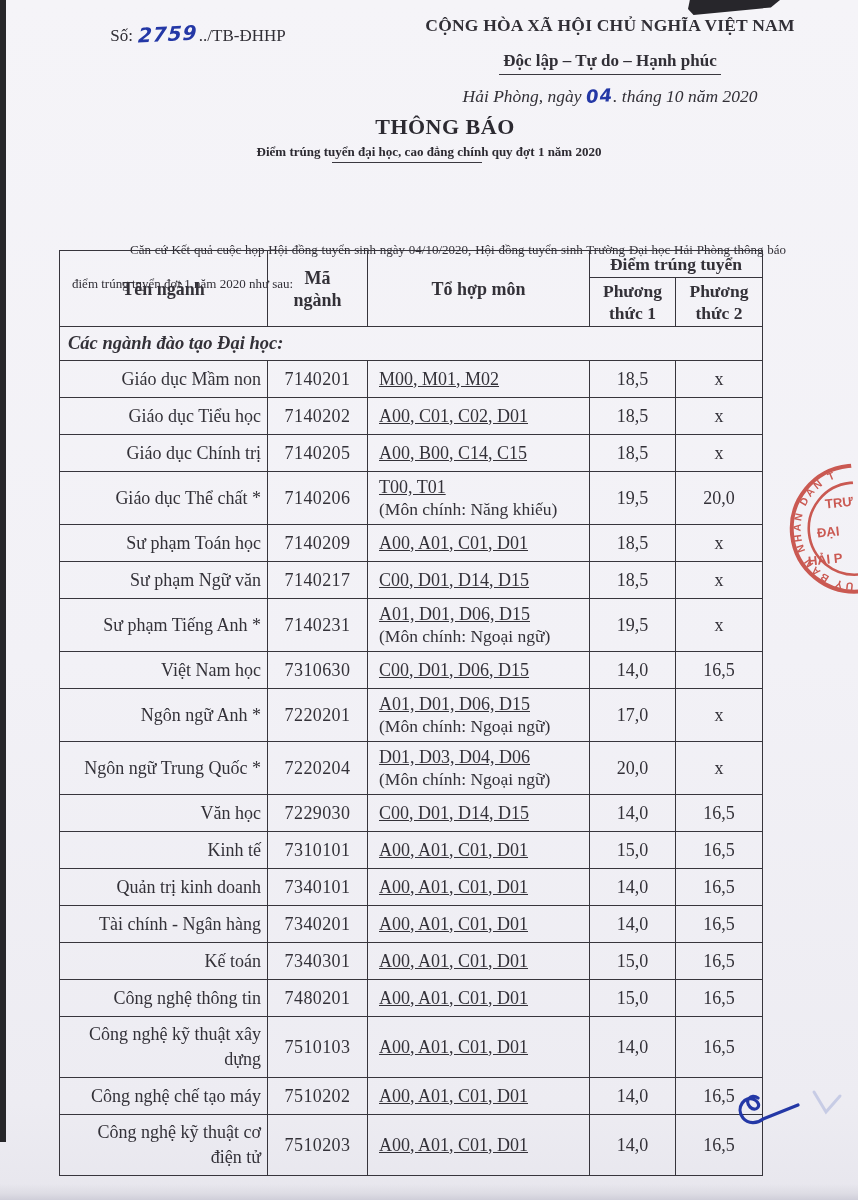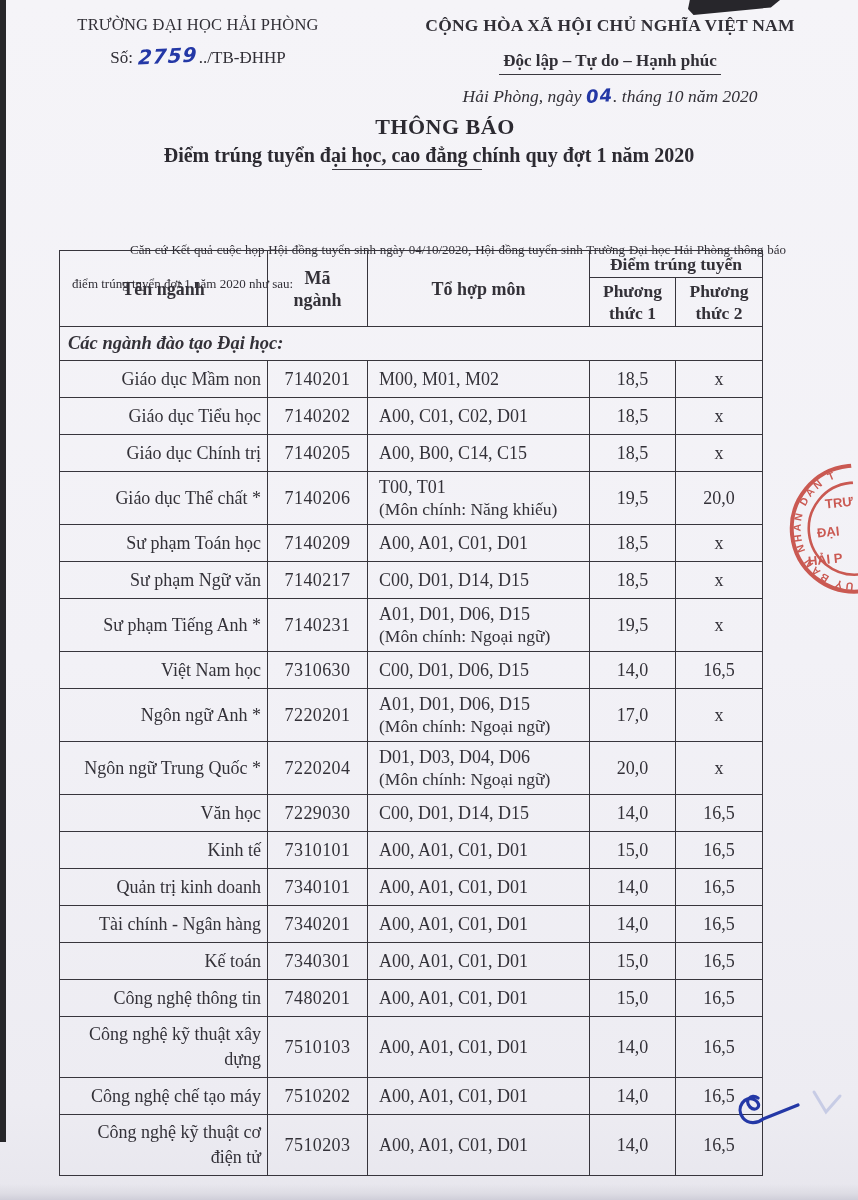--- a/index.html
+++ b/index.html
@@ -32,62 +32,61 @@
   .hdr-right{position:absolute;left:395px;top:14px;width:430px;text-align:center;line-height:1.3;}
   .hdr-right .l1{font-size:17.5px;font-weight:bold;letter-spacing:.2px;}
   .hdr-right .l2{font-size:17px;font-weight:bold;margin-top:13px;}
   .hdr-right .l2 span{display:inline-block;border-bottom:1.7px solid #3a383f;padding:0 4px 2px;}
   .date-line{margin-top:9px;font-size:17.5px;font-style:italic;}
   .date-day{font-size:18px;transform:rotate(-4deg);letter-spacing:1px;}
   
   .doc-title{position:absolute;left:16px;top:114px;width:100%;text-align:center;
     font-size:22px;font-weight:bold;letter-spacing:.5px;color:#2c2a31;}
   .doc-subtitle{position:absolute;left:0;top:144px;width:100%;text-align:center;
-    font-size:20px;font-weight:bold;color:#2c2a31;}
+    font-size:13px;font-weight:bold;color:#2c2a31;}
   .doc-subtitle::after{content:"";display:block;width:150px;margin:2px auto 0;transform:translateX(-22px);
     border-bottom:1.6px solid #3a383f;}
   
   .intro{position:absolute;left:72px;top:190px;width:714px;font-size:13px;line-height:34px;
     text-align:justify;text-indent:58px;margin-top:43px;}
   
   table.main{position:absolute;left:59px;top:250px;width:703px;border-collapse:collapse;
     table-layout:fixed;font-size:18px;color:#333138;}
   table.main col.w1{width:208px;} table.main col.w2{width:100px;}
   table.main col.w3{width:222px;} table.main col.w4{width:86px;} table.main col.w5{width:87px;}
   table.main th,table.main td{border:1.6px solid #37353c;vertical-align:middle;}
   table.main th{font-weight:bold;padding:2px 2px;line-height:22px;}
   th.group-hd{font-size:17.5px;padding:1px 2px;}
   th .wrapped{display:inline-block;width:56px;line-height:22px;}
   th.method{font-size:17.5px;line-height:21px;padding:2px 2px;}
   td.section-cell{font-weight:bold;font-style:italic;font-size:18.5px;padding:6px 8px;}
   td.c-name{text-align:right;padding:5px 6px 5px 10px;line-height:25px;}
   td.c-code{text-align:center;letter-spacing:.4px;padding:5px 2px;}
   td.c-combo{text-align:left;padding:4px 6px 4px 11px;}
-  td.c-combo .codes{line-height:23px;}
+  td.c-combo .codes{line-height:23px;text-decoration:underline;}
   td.c-combo .note{line-height:21px;font-size:17.5px;}
   td.c-score{text-align:center;padding:5px 2px;}
   tbody tr.data-row{height:37px;}
   
   .stamp{position:absolute;left:788px;top:460px;width:70px;height:145px;opacity:.88;
     transform:rotate(-6deg);}
   
   .scribble{position:absolute;left:728px;top:1088px;}
   .faint-mark{position:absolute;left:806px;top:1086px;opacity:.25;}
 </style>
 </head>
 <body>
 
 <div id="page">
 
   <div class="left-strip"></div>
   <div class="topright-wedge"></div>
   <div class="bottom-band"></div>
 
   <div class="hdr-left">
-    <div class="l1">TRƯỜNG ĐẠI HỌC HẢI PHÒNG</div>
     <div class="so-line">
       <span>Số:</span>
       <span class="hand so-num">2759</span><span>../TB-ĐHHP</span>
     </div>
   </div>
 
   <div class="hdr-right">
     <div class="l1">CỘNG HÒA XÃ HỘI CHỦ NGHĨA VIỆT NAM</div>
     <div class="l2"><span>Độc lập – Tự do – Hạnh phúc</span></div>
     <div class="date-line">

